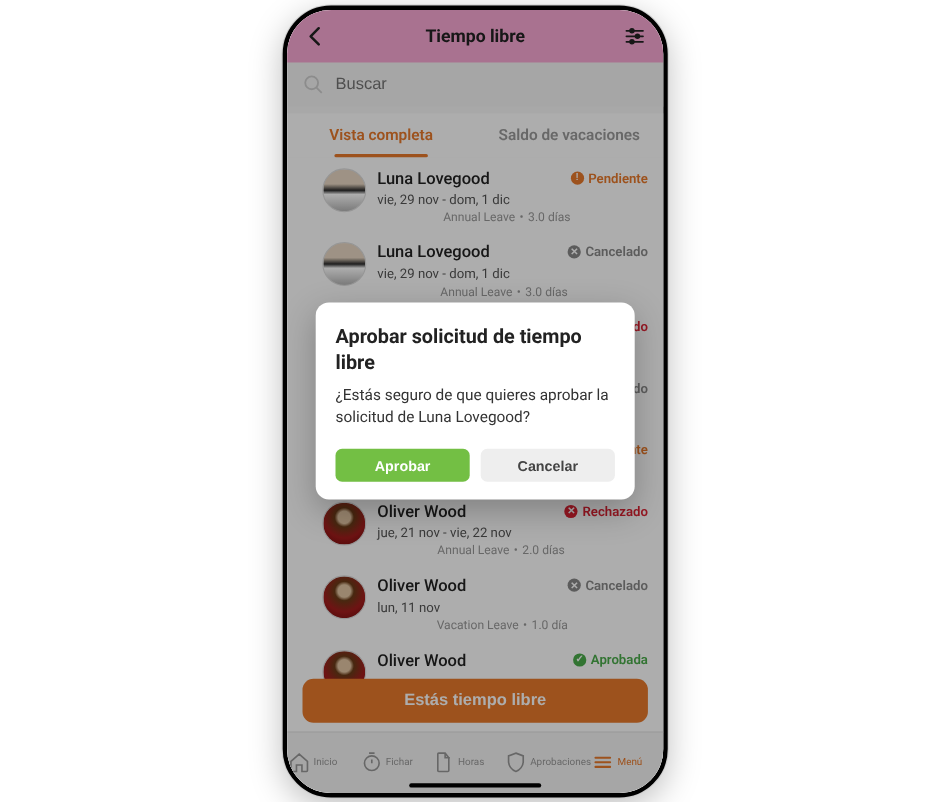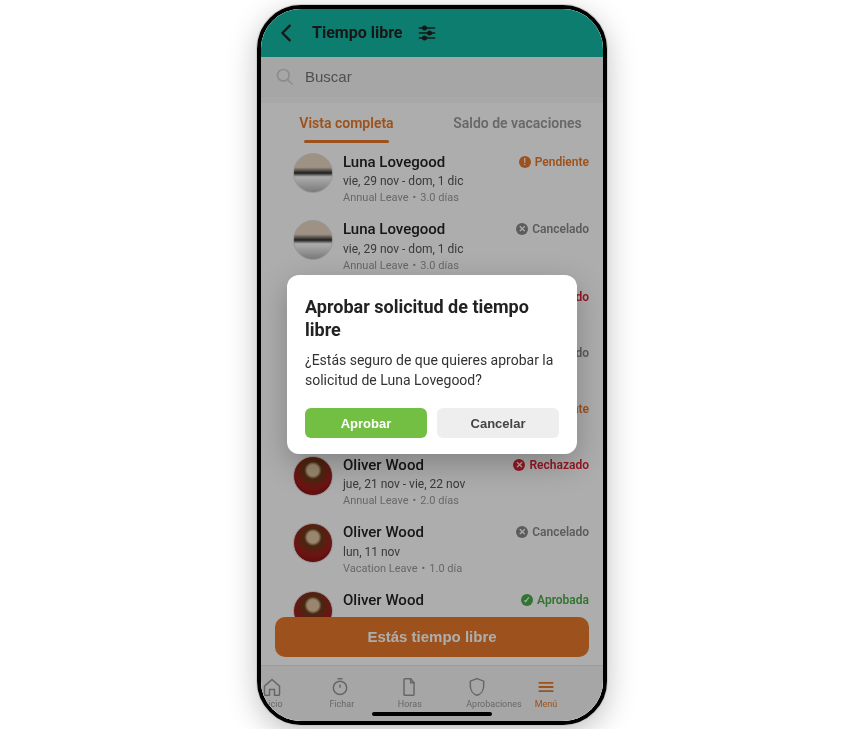--- a/index.html
+++ b/index.html
@@ -30,23 +30,23 @@
     position: relative;
     display: flex;
     flex-direction: column;
     background: #f8f8f8;
   }
   
   .header {
     height: 48px;
     display: flex;
     align-items: center;
-    justify-content: flex-start;
+    justify-content: space-between;
     padding: 0 14px;
-    background: #14b8a6;
+    background: #f9a8d4;
     gap: 13px;
   }
   .header .title {
     font-weight: 700;
     font-size: 16px;
     color: #222;
   }
   .back-icon, .settings-icon {
     width: 24px;
     height: 24px;
@@ -123,21 +123,21 @@
     margin-right: 10px;
     overflow: hidden;
     border: 1px solid #ddd;
   }
   .avatar.luna { background: linear-gradient(180deg,#e9d8c4 35%, #2c2c2c 50%, #fff 60%, #b5b5b5 100%); }
   .avatar.dark { background: radial-gradient(circle at 50% 35%, #caa 20%, #5a1f1f 30%, #2a0a0a 70%); }
   .avatar.oliver { background: radial-gradient(circle at 50% 35%, #e3c6a4 18%, #6a3b18 28%, #a31d1d 60%, #6d0d0d 100%); }
   .info { flex: 1; min-width: 0; }
   .name { font-size: 15px; font-weight: 500; color: #222; line-height: 1.3; }
   .dates { font-size: 12px; color: #555; margin-top: 2px; }
-  .meta { font-size: 11px; color: #999; margin-top: 3px; }
+  .meta { font-size: 11px; color: #999; margin-top: 3px; text-align: right; }
   .meta .dot { margin: 0 4px; }
   .status {
     font-size: 12px;
     font-weight: 600;
     display: flex;
     align-items: center;
     gap: 4px;
     margin-top: 2px;
   }
   .status-icon {
@@ -179,21 +179,21 @@
     height: 56px;
     background: #f5f5f5;
     border-top: 1px solid #e5e5e5;
     display: flex;
     align-items: center;
     padding: 4px 0;
   }
   .nav-item {
     flex: 1;
     display: flex;
-    flex-direction: column;
+    align-items: center;
     gap: 2px;
     font-size: 9px;
     color: #999;
   }
   .nav-item.active { color: #e7792b; }
   .nav-item .nav-icon {
     width: 22px; height: 20px;
     display: flex;
     align-items: center;
     justify-content: center;

